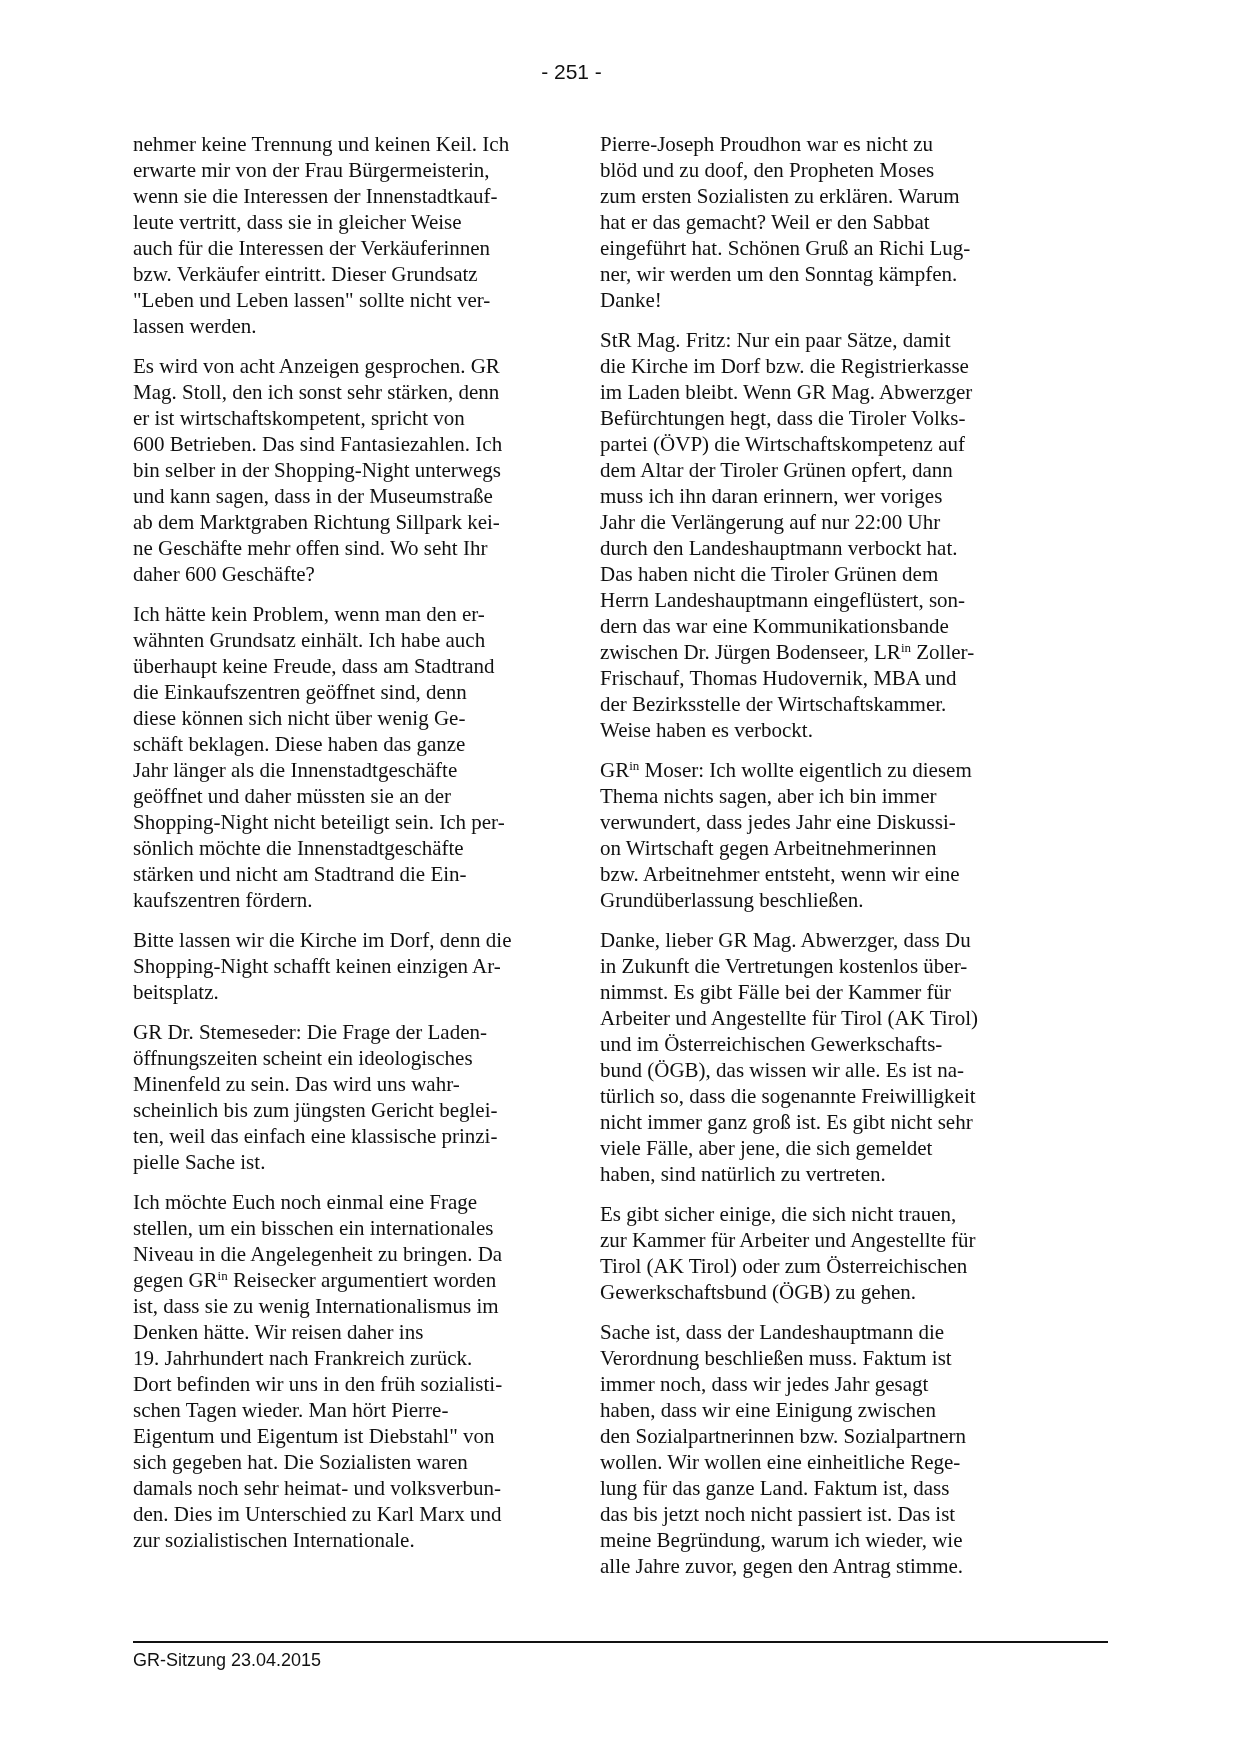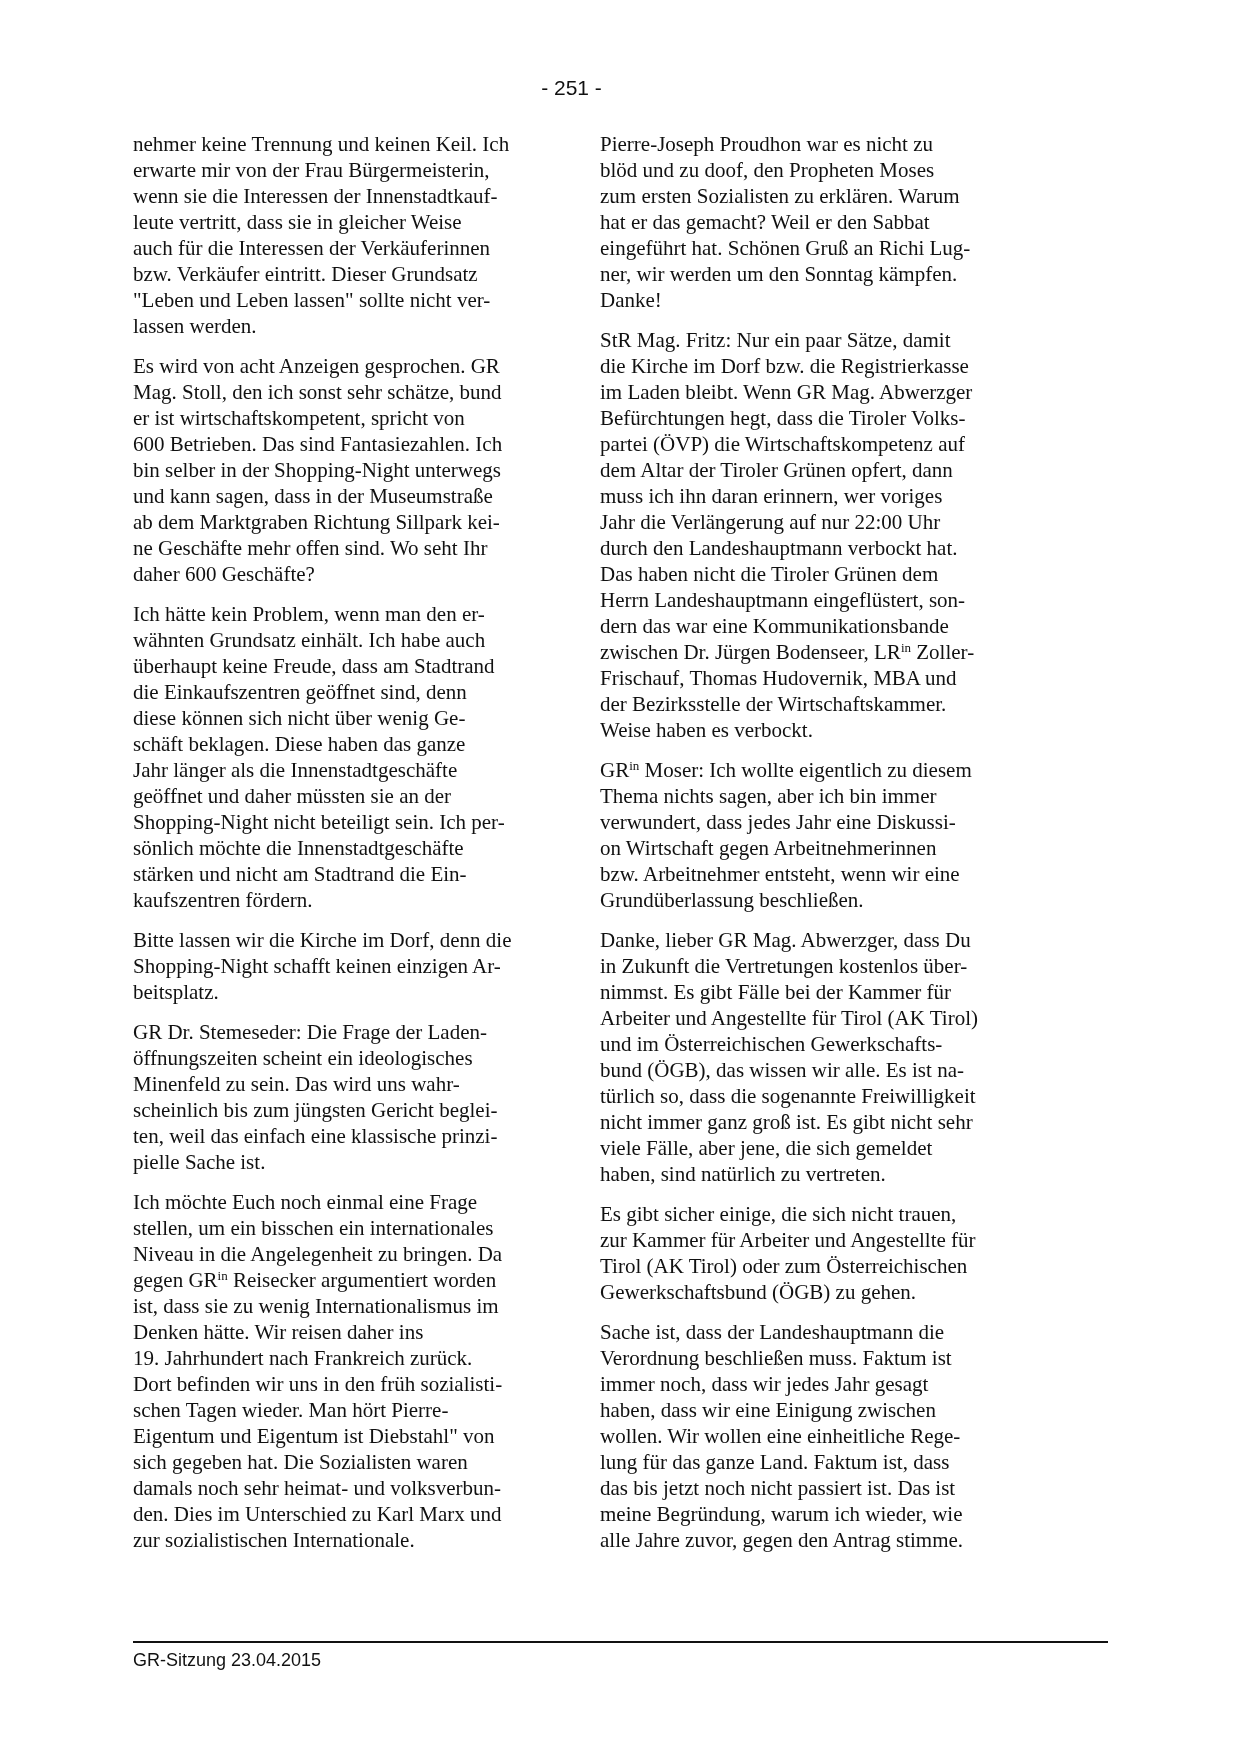--- a/index.html
+++ b/index.html
@@ -8,21 +8,21 @@
     width: 1241px;
     height: 1754px;
     background: #ffffff;
     font-family: "Liberation Sans", "DejaVu Sans", sans-serif;
     color: #111111;
     overflow: hidden;
   }
   .page-number {
     position: absolute;
     left: 133px;
-    top: 76px;
+    top: 60px;
     width: 877px;
     text-align: center;
     font-size: 21px;
   }
   .columns {
     position: absolute;
     left: 133px;
     top: 131px;
     width: 877px;
     display: flex;
@@ -75,21 +75,21 @@
           <span class="line">erwarte mir von der Frau Bürgermeisterin,</span>
           <span class="line">wenn sie die Interessen der Innenstadtkauf-</span>
           <span class="line">leute vertritt, dass sie in gleicher Weise</span>
           <span class="line">auch für die Interessen der Verkäuferinnen</span>
           <span class="line">bzw. Verkäufer eintritt. Dieser Grundsatz</span>
           <span class="line">"Leben und Leben lassen" sollte nicht ver-</span>
           <span class="line">lassen werden.</span>
         </p>
         <p class="para">
           <span class="line">Es wird von acht Anzeigen gesprochen. GR</span>
-          <span class="line">Mag. Stoll, den ich sonst sehr schätze, bund</span>
+          <span class="line">Mag. Stoll, den ich sonst sehr stärken, denn</span>
           <span class="line">er ist wirtschaftskompetent, spricht von</span>
           <span class="line">600 Betrieben. Das sind Fantasiezahlen. Ich</span>
           <span class="line">bin selber in der Shopping-Night unterwegs</span>
           <span class="line">und kann sagen, dass in der Museumstraße</span>
           <span class="line">ab dem Marktgraben Richtung Sillpark kei-</span>
           <span class="line">ne Geschäfte mehr offen sind. Wo seht Ihr</span>
           <span class="line">daher 600 Geschäfte?</span>
         </p>
         <p class="para">
           <span class="line">Ich hätte kein Problem, wenn man den er-</span>
@@ -187,20 +187,21 @@
           <span class="line">Es gibt sicher einige, die sich nicht trauen,</span>
           <span class="line">zur Kammer für Arbeiter und Angestellte für</span>
           <span class="line">Tirol (AK Tirol) oder zum Österreichischen</span>
           <span class="line">Gewerkschaftsbund (ÖGB) zu gehen.</span>
         </p>
         <p class="para">
           <span class="line">Sache ist, dass der Landeshauptmann die</span>
           <span class="line">Verordnung beschließen muss. Faktum ist</span>
           <span class="line">immer noch, dass wir jedes Jahr gesagt</span>
           <span class="line">haben, dass wir eine Einigung zwischen</span>
+          <span class="line">den Sozialpartnerinnen bzw. Sozialpartnern</span>
           <span class="line">wollen. Wir wollen eine einheitliche Rege-</span>
           <span class="line">lung für das ganze Land. Faktum ist, dass</span>
           <span class="line">das bis jetzt noch nicht passiert ist. Das ist</span>
           <span class="line">meine Begründung, warum ich wieder, wie</span>
           <span class="line">alle Jahre zuvor, gegen den Antrag stimme.</span>
         </p>
       </div>
   </div>
 
   <div class="footer-rule"></div>

